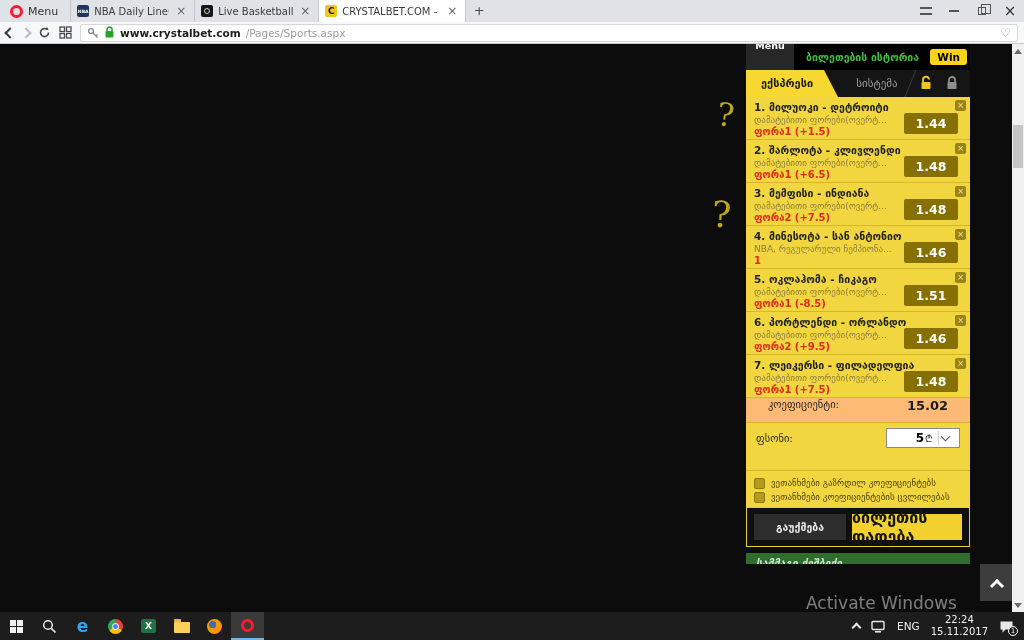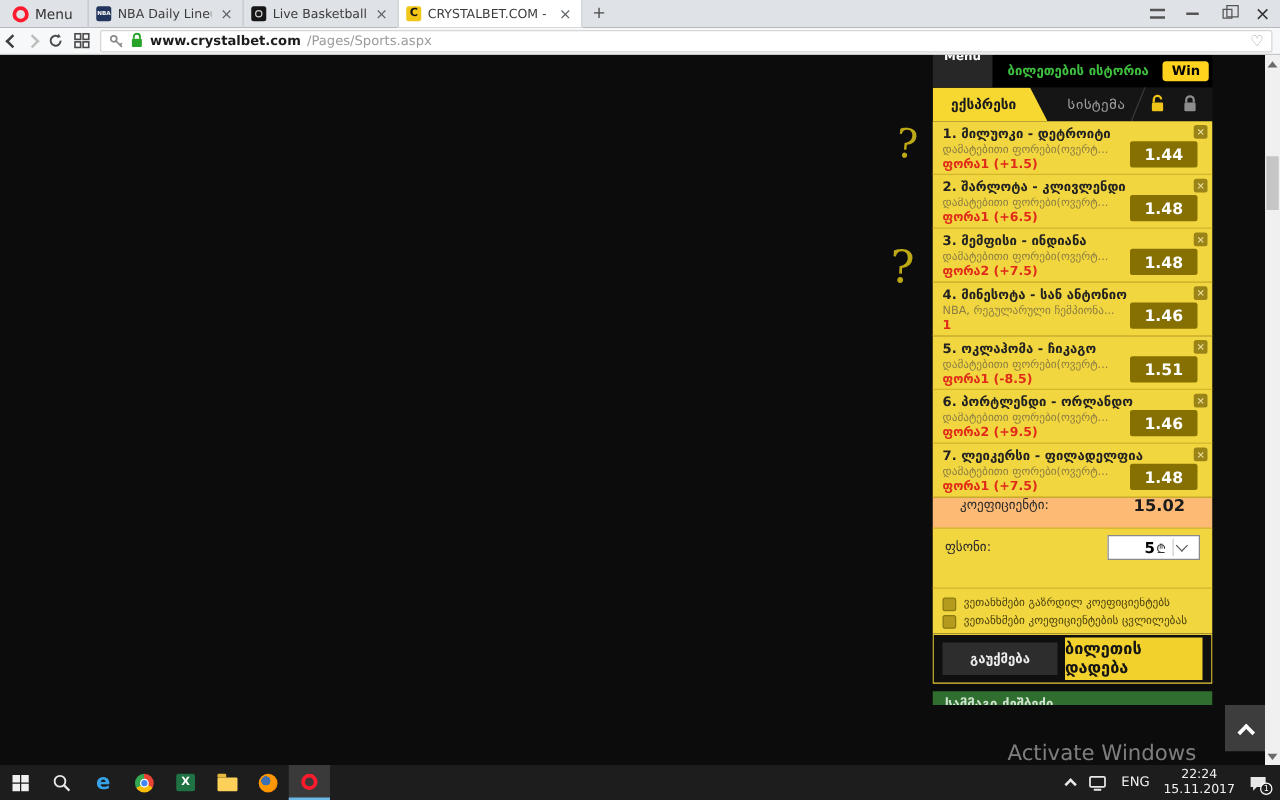--- a/index.html
+++ b/index.html
@@ -50,21 +50,21 @@
   .panel { position:absolute; left:746px; top:0; width:224px; height:568px; overflow:hidden; }
   .slip-top { height:26px; background:#000; display:flex; align-items:center; }
   .quickbet { width:48px; height:26px; background:#272727; color:#fff; font-size:9.5px; font-weight:bold; text-align:center; overflow:hidden; }
   .quickbet .l1 { margin-top:-4px; line-height:12px; }
   .quickbet .l2 { line-height:12px;margin-top:48px; }
   .history-link { margin-left:12px; color:#3fbf3f; font-size:10.5px; font-weight:bold; white-space:nowrap; }
   .win-badge { margin-left:auto; margin-right:3px; background:#ffd21e; color:#000; font-size:10.5px; font-weight:bold; padding:2px 7px; border-radius:3px; }
 
   .slip-tabs { position:relative; height:27px; background:#151515; }
   .slip-tab-active { position:absolute; left:0; top:0; width:92px; height:27px; background:#f7d831; color:#1b1b1b; font-size:11px; font-weight:bold; display:flex; align-items:center; justify-content:center; clip-path:polygon(0 0, 78px 0, 92px 27px, 0 27px); padding-right:10px; }
-  .slip-tab-sys { position:absolute; left:100px; top:0; width:62px; height:27px; color:#9d9d9d; font-size:11px; display:flex; align-items:center; justify-content:center;font-family:Liberation Mono, monospace; }
+  .slip-tab-sys { position:absolute; left:100px; top:0; width:62px; height:27px; color:#9d9d9d; font-size:11px; display:flex; align-items:center; justify-content:center; }
   .tab-diag { position:absolute; left:164px; top:0; width:1px; height:27px; background:#3c3c3c; transform:skewX(-22deg); }
   .lock-open { position:absolute; left:172px; top:5px; }
   .lock-closed { position:absolute; left:198px; top:5px; }
 
   .item { position:relative; height:43px; background:#f2d63f; border-bottom:1px solid #d6b72b; padding:4px 8px 0 8px; }
   .item-top { font-size:10.5px; font-weight:bold; color:#222; white-space:nowrap; overflow:hidden; width:190px; }
   .market { font-size:9px; color:#8c7d42; margin-top:2px; white-space:nowrap; overflow:hidden; width:142px; }
   .pick { font-size:10px; font-weight:bold; color:#e02a1a; margin-top:1px; white-space:nowrap; }
   .odds { position:absolute; right:12px; top:16px; width:54px; height:21px; background:#857001; border-radius:2px; color:#fff; font-size:12.5px; font-weight:bold; display:flex; align-items:center; justify-content:center; }
   .item-close { position:absolute; right:4px; top:3px; width:11px; height:11px; background:#9a8418; border-radius:2px; color:#f3e7ae; font-size:8px; line-height:11px; text-align:center; }
@@ -85,24 +85,24 @@
   .win-label { font-size:10.5px; color:#2a2a2a; }
   .win-value { margin-left:auto; font-size:13px; font-weight:bold; color:#1c1c1c; }
 
   .checks { height:36px; background:#f2d63f; padding:5px 8px 0 8px; }
   .check-row { display:flex; align-items:center; gap:6px; height:14px; }
   .checkbox { width:11px; height:11px; background:#b49a1d; border:1px solid #8a7a10; border-radius:2px; flex:0 0 11px; }
   .check-label { font-size:9px; color:#4c420f; white-space:nowrap; overflow:hidden; }
 
   .btnrow { height:40px; background:#0f0f0f; border:1px solid #e8cc35; display:flex; align-items:center; padding:0 7px; gap:6px; }
   .btn-cancel { width:92px; height:26px; background:#2d2d2d; color:#ececec; font-size:10.5px; font-weight:bold; display:flex; align-items:center; justify-content:center; }
-  .btn-place { flex:1; height:34px; background:#f2d12c; color:#141414; font-size:13px; font-weight:bold; display:flex; align-items:center; justify-content:center; }
+  .btn-place { flex:1; height:26px; background:#f2d12c; color:#141414; font-size:16px; font-weight:bold; display:flex; align-items:center; justify-content:center; }
 
   .btn-addgame { margin-top:8px; height:30px; background:#2f6e2f; border:1px solid #265a26; color:#e9f2e9; font-size:10.5px; font-weight:bold; display:flex; align-items:center; padding-left:10px; }
-  .promo-strip { margin-top:6px; height:11px; background:#2f6e2f; overflow:hidden; color:#cfe3cf; font-size:10.5px; font-weight:bold; padding-left:10px; line-height:21px; }
+  .promo-strip { margin-top:6px; height:11px; background:#2f6e2f; overflow:hidden; color:#cfe3cf; font-size:10.5px; font-weight:bold; padding-left:10px; line-height:21px;font-style:italic; }
 
   
   .wm1 { position:absolute; left:806px; top:549px; font-size:17px; color:rgba(220,220,220,0.55); }
   .wm2 { position:absolute; left:788px; top:571px; font-size:11.5px; color:rgba(220,220,220,0.55); }
   .scrolltop { position:absolute; left:980px; top:520px; width:33px; height:37px; background:#3d3d3d; display:flex; align-items:center; justify-content:center; }
   .scrolltop .chev-up { width:10px; height:10px; border-left:3px solid #fff; border-top:3px solid #fff; transform:rotate(45deg); margin-top:6px; }
 
   
   .bscroll { position:absolute; left:1012px; top:44px; width:12px; height:568px; background:#f0f0f0; }
   .sb-arrow { position:absolute; left:0; width:12px; height:14px; display:flex; align-items:center; justify-content:center; }

